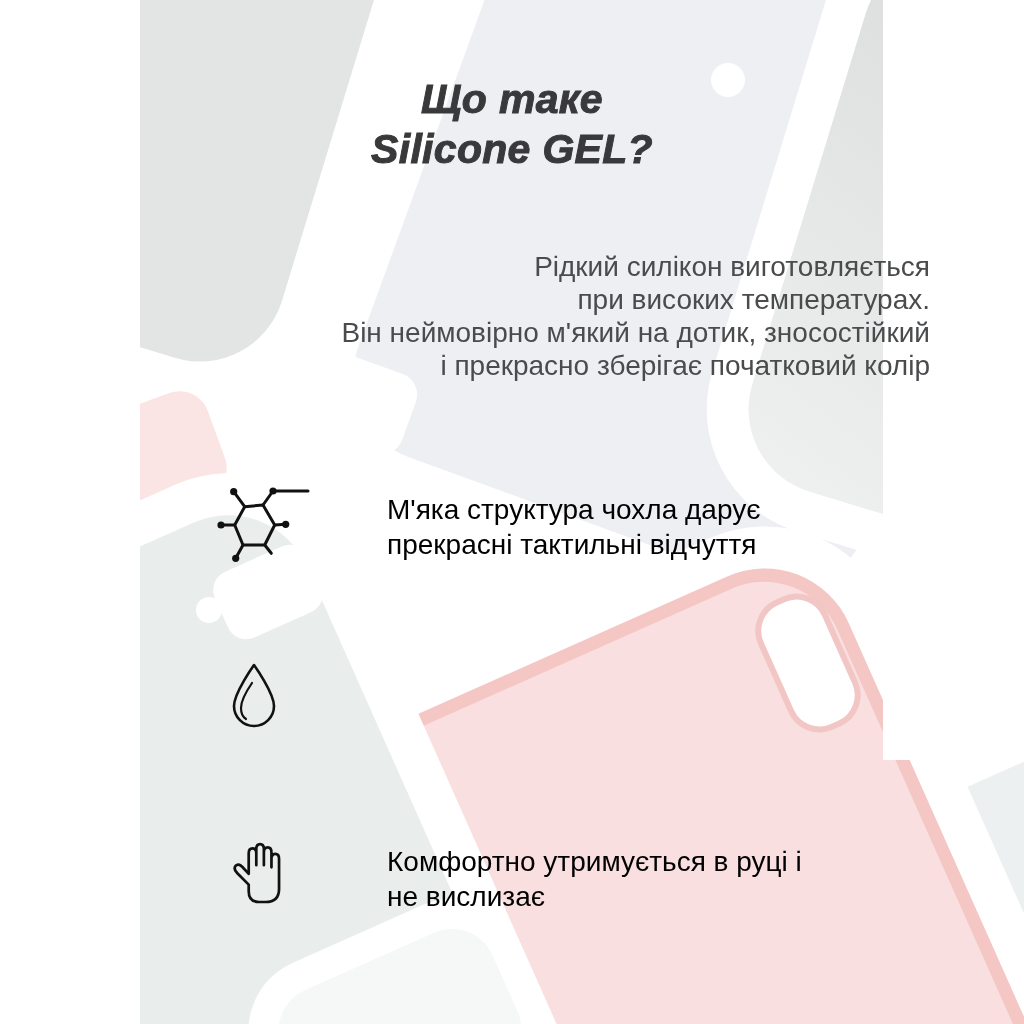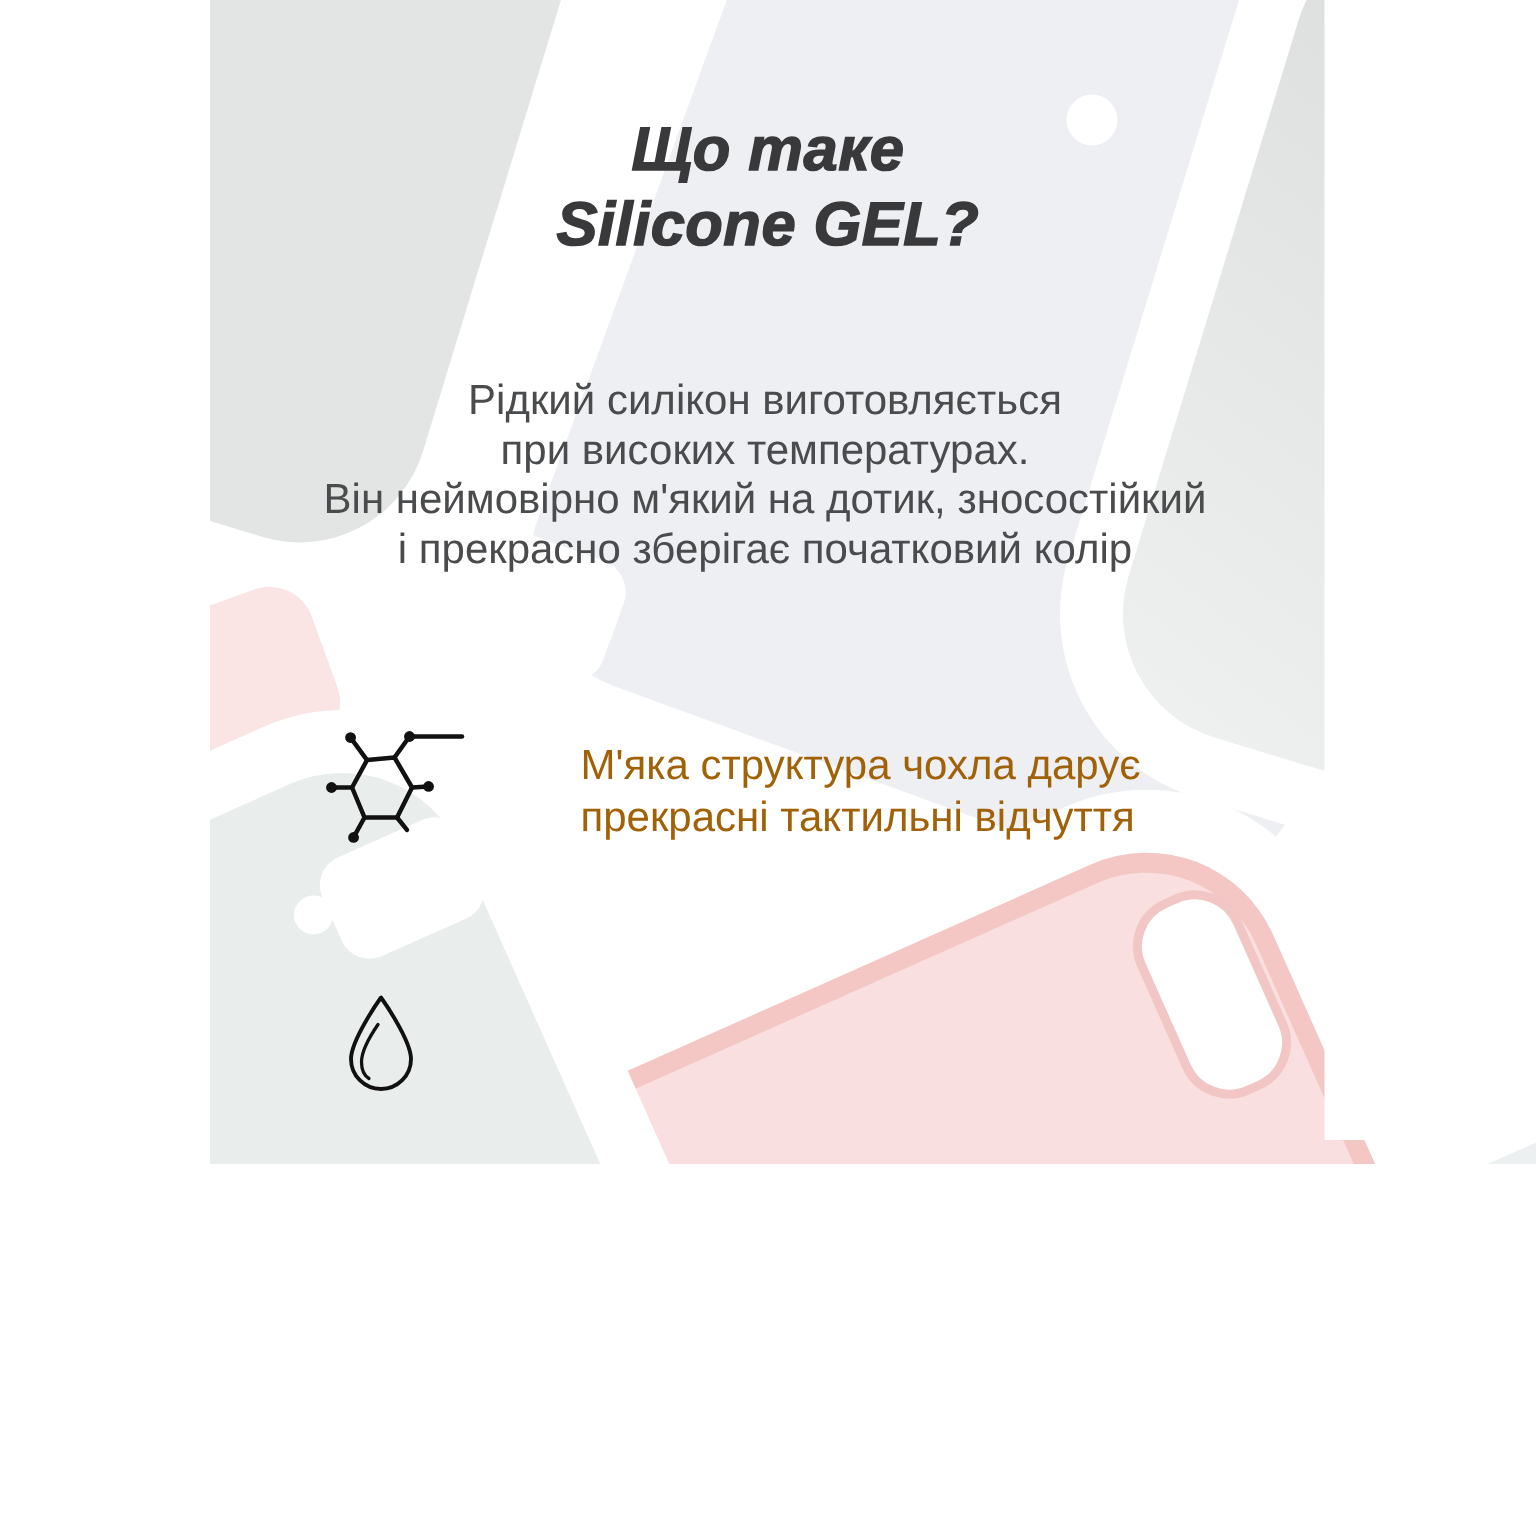--- a/index.html
+++ b/index.html
@@ -1,18 +1,18 @@
 <!DOCTYPE html>
 <html><head>
 <meta charset="utf-8">
 <style>
   html,body{margin:0;padding:0;}
   body{width:1024px;height:1024px;position:relative;overflow:hidden;background:#ffffff;
        font-family:"Liberation Sans", sans-serif;}
-  .stage{position:absolute;inset:0;width:1024px;height:776px;overflow:hidden;}
+  .stage{position:absolute;inset:0;width:1024px;height:1024px;overflow:hidden;}
 
   
   .case{position:absolute;border-radius:86px;}
   .s1{left:-265px;top:-675px;width:680px;height:980px;transform:rotate(17deg);
       background:#e3e5e5;z-index:1;}
   .s2{left:480px;top:-430px;width:540px;height:980px;transform:rotate(20deg);
       background:#edeff2;box-shadow:0 0 0 42px #fff;z-index:2;}
   .s2b{left:312px;top:362px;width:100px;height:84px;transform:rotate(20deg);
       background:#fff;border-radius:22px;z-index:3;}
   .s2c{left:711px;top:63px;width:34px;height:34px;border-radius:50%;background:#fff;z-index:3;}
@@ -37,24 +37,24 @@
   .s9{left:100px;top:400px;width:120px;height:110px;transform:rotate(-20deg);
       background:#fbe4e4;border-radius:30px;z-index:0;}
   .margin-left{position:absolute;left:0;top:0;width:140px;height:1024px;background:#fff;z-index:5;}
   .margin-right{position:absolute;left:883px;top:0;width:141px;height:760px;background:#fff;z-index:5;}
 
   
   .content{position:absolute;inset:0;z-index:10;}
   .title{position:absolute;left:140px;width:744px;top:74px;text-align:center;
       font-size:41px;line-height:50px;font-weight:bold;font-style:italic;
       color:#39393b;white-space:pre-line;-webkit-text-stroke:1px #39393b;letter-spacing:.3px;}
-  .intro{position:absolute;left:90px;width:840px;top:250px;text-align:center;
+  .intro{position:absolute;left:90px;width:840px;top:250px;text-align:right;
       font-size:28px;line-height:33px;color:#4a4b4d;white-space:pre-line;}
   .feature-text{position:absolute;left:387px;width:520px;font-size:28px;line-height:35px;
-      color:#a16207;white-space:pre-line;}
+      color:#000000;white-space:pre-line;}
   .ft1{top:492px;} .ft2{top:668px;} .ft3{top:844px;}
   .icon{position:absolute;}
   .icon svg{display:block;}
   .ic1{left:217px;top:487px;} .ic2{left:228px;top:661px;} .ic3{left:224px;top:837px;}
 </style>
 </head>
 <body>
 
 <div class="stage">
 
@@ -121,15 +121,17 @@
     <div class="icon ic3">
       <svg width="70" height="78" viewBox="0 0 64 72" fill="none" stroke="#111" stroke-width="2.5" stroke-linecap="round" stroke-linejoin="round">
         <path d="M22.5 34 L22.5 15 Q22.5 10.5 26 10.5 Q29.5 10.5 29.5 15 L29.5 26
                  L29.5 11 Q29.5 6.5 33 6.5 Q36.5 6.5 36.5 11 L36.5 26
                  L36.5 14 Q36.5 9.5 40 9.5 Q43.5 9.5 43.5 14 L43.5 28
                  L43.5 20 Q43.5 15.5 47 15.5 Q50.5 15.5 50.5 20 L50.5 34
                  L50.5 48 Q50.5 60 38 60 L32 60 Q22.5 60 22.5 50 L22.5 44
                  L12 33.5 Q8 29.5 10.5 26.5 Q13 24 16.5 27.5 L22.5 34 Z"></path>
       </svg>
     </div>
+    <div class="feature-text ft3">Комфортно утримується в руці і
+не вислизає</div>
 
   </div>
 </div>
 
 </body></html>

